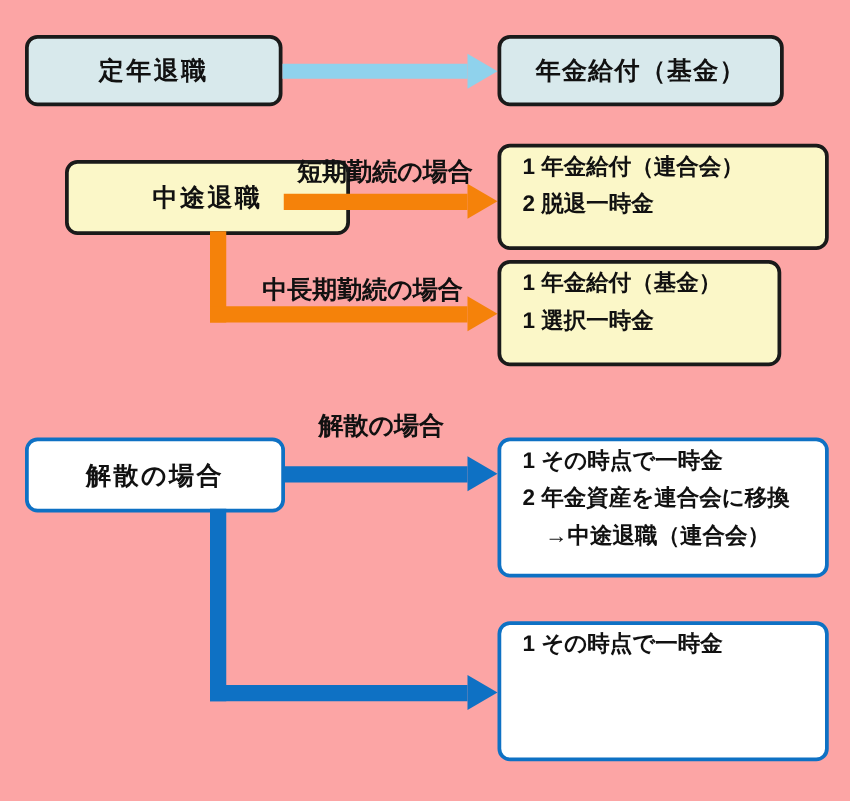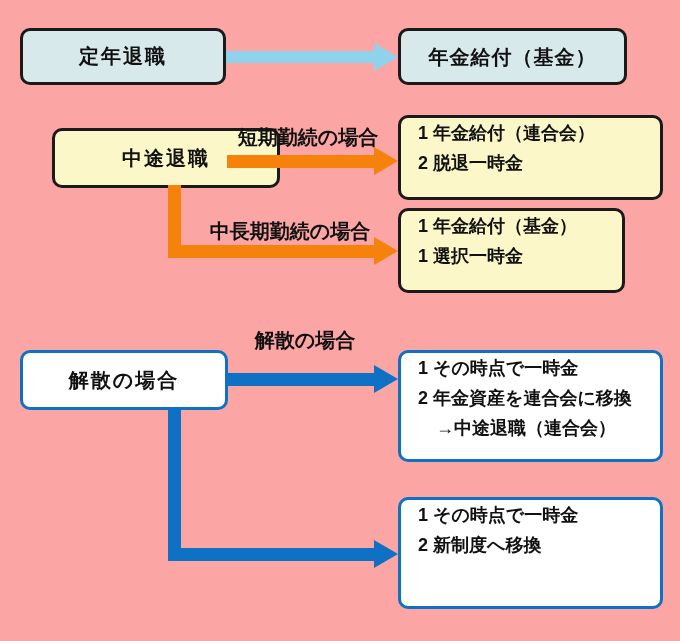--- a/index.html
+++ b/index.html
@@ -91,16 +91,15 @@
     <div class="line">1 その時点で一時金</div>
     <div class="line">2 年金資産を連合会に移換</div>
     <div class="line">　→中途退職（連合会）</div>
   </div>
 
   <div class="shaft shaft-blue" style="left:168px; top:407px; width:13px; height:154px;"></div>
   <div class="shaft shaft-blue" style="left:168px; top:548px; width:206px; height:13px;"></div>
   <div class="head head-blue" style="left:374px; top:540px;"></div>
   <div class="box res wblue" style="left:398px; top:497px; width:265px; height:112px;">
     <div class="line">1 その時点で一時金</div>
-    <div class="line">2 新制度へ移換</div>
   </div>
 
 </div>
 
 </body></html>

